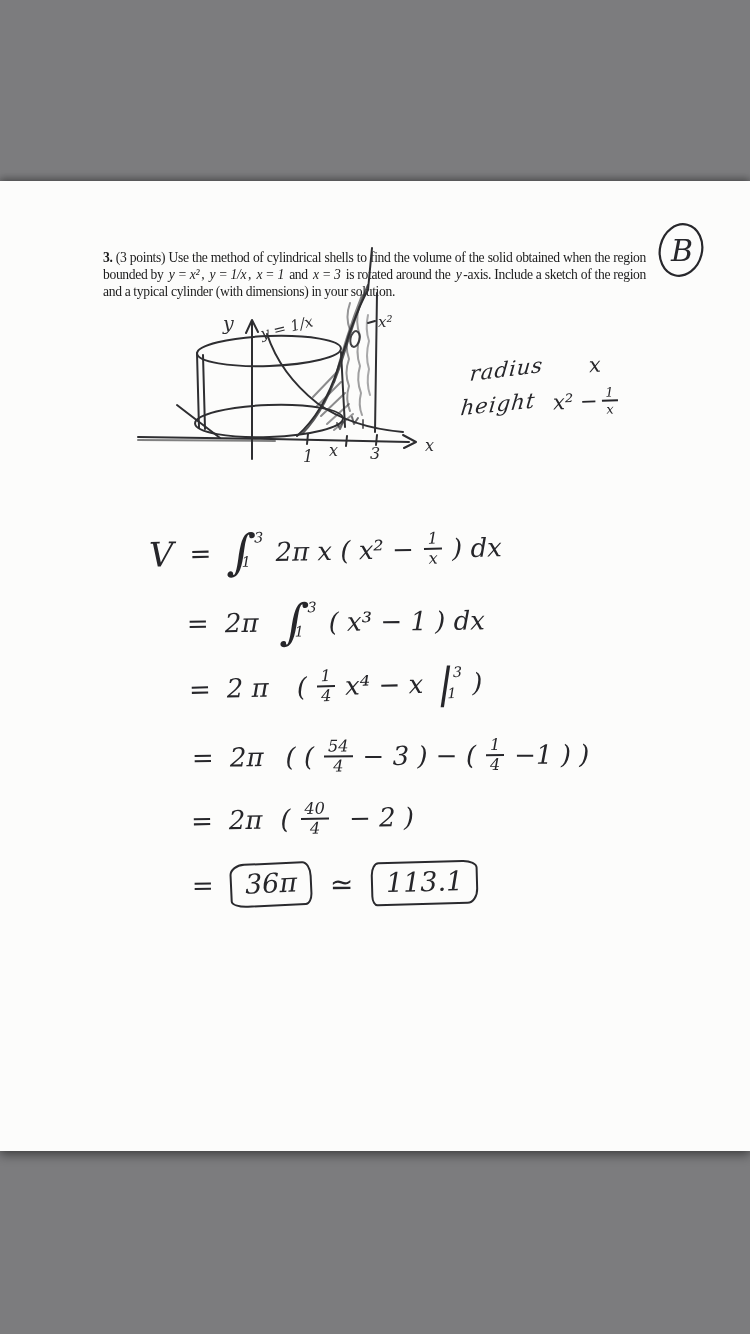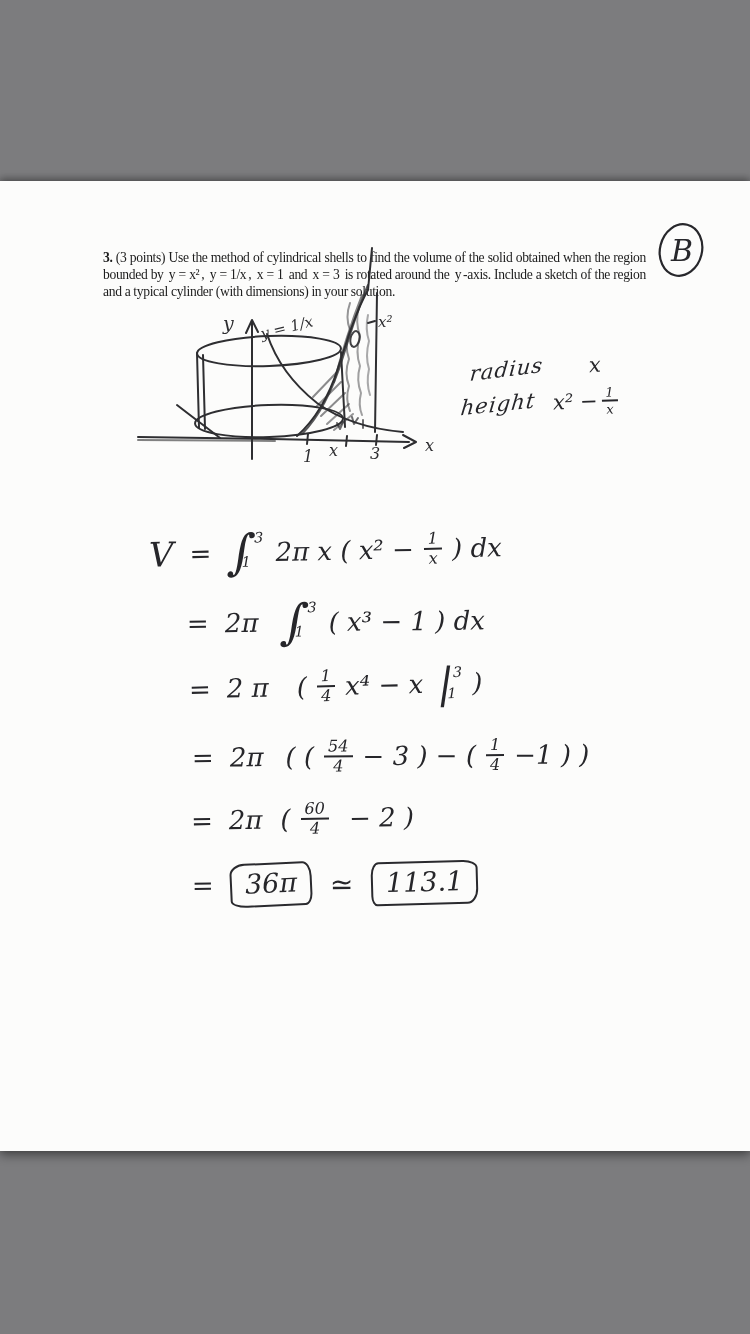--- a/index.html
+++ b/index.html
@@ -12,21 +12,21 @@
   .screen{position:relative;width:750px;height:1334px;background:var(--background);
           overflow:hidden;font-family:"Liberation Serif",serif;}
   .page{position:absolute;left:0;top:181px;width:750px;height:970px;background:var(--paper);
         box-shadow:0 4px 10px rgba(0,0,0,.45), 0 -3px 7px rgba(0,0,0,.28);z-index:1;}
 
   
   .problem{position:absolute;left:103px;top:249px;width:543px;z-index:2;
            font-size:13.6px;line-height:17.2px;letter-spacing:-0.35px;
            color:#1c1c1c;text-align:justify;margin:0;}
   .problem .num{font-weight:bold;}
-  .problem .m{margin:0 2px;white-space:nowrap;}
+  .problem .m{font-style:italic;margin:0 2px;white-space:nowrap;}
 
   
   .hand{font-family:"DejaVu Serif","DejaVu Sans",serif;font-style:italic;color:var(--ink);}
 
   
   .sketch{position:absolute;left:125px;top:235px;z-index:3;pointer-events:none;}
   .sketch path,.sketch ellipse{fill:none;stroke:var(--pencil);stroke-width:2;
          stroke-linecap:round;stroke-linejoin:round;}
   .sketch text{font-family:"DejaVu Serif","DejaVu Sans",serif;font-style:italic;
          fill:var(--pencil);stroke:none;font-size:16px;}
@@ -219,21 +219,21 @@
       <span class="fd">4</span>
     </span>
     <span>−1 ) )</span>
   </div>
 
   <div class="wline hand" style="left:185px;top:801px;transform:rotate(-1deg);">
     <span class="eq">=</span>
     <span>2π</span>
     <span style="margin-left:8px;">(</span>
     <span class="frac">
-      <span class="fn">60</span>
+      <span class="fn">40</span>
       <span class="fd">4</span>
     </span>
     <span style="margin-left:10px;">− 2 )</span>
   </div>
 
   <div class="wline hand" style="left:186px;top:862px;transform:rotate(-0.6deg);">
     <span class="eq">=</span>
     <span class="ansbox ansbox1">
       <span>36π</span>
     </span>

